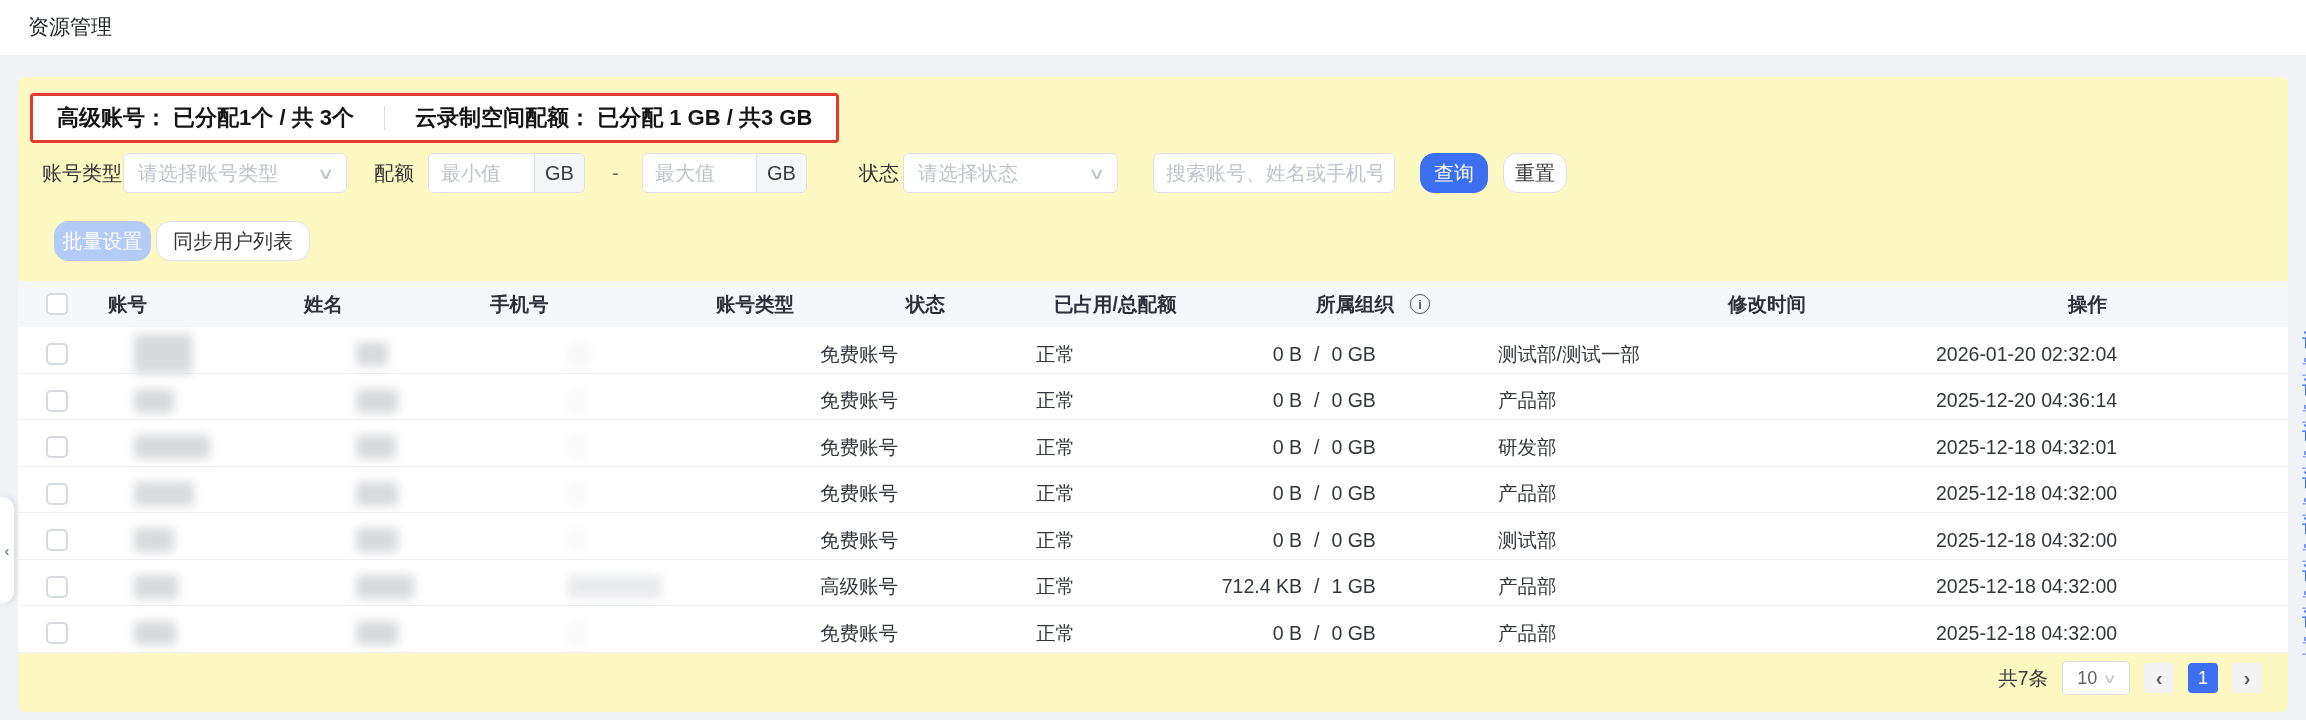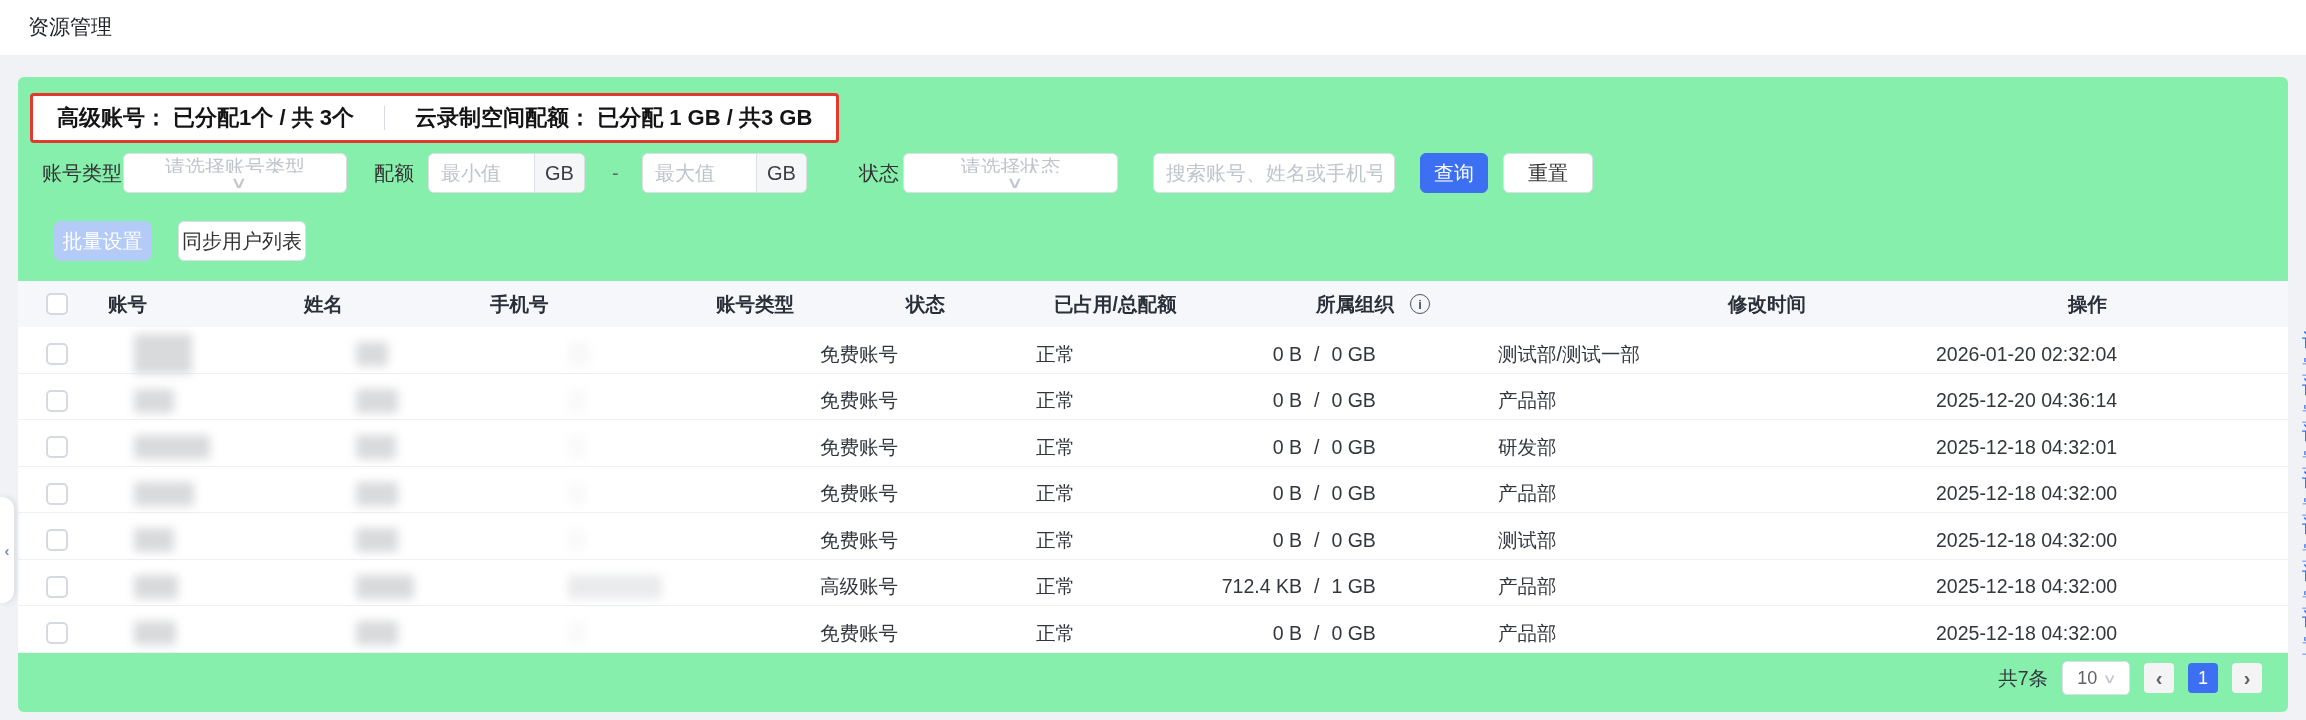--- a/index.html
+++ b/index.html
@@ -17,39 +17,39 @@
     background: #ffffff;
   }
   .topbar .page-title {
     position: absolute; left: 28px; top: 0; line-height: 55px;
     font-size: 21px; color: #1f2329; font-family: Liberation Serif, serif;
   }
 
   
   .card {
     position: absolute; left: 18px; top: 77px; width: 2270px; height: 635px;
-    background: #86efac; border-radius: 6px;
+    background: #fef9c3; border-radius: 6px;
   }
 
   
   .quota-banner {
     position: absolute; left: 12px; top: 16px; height: 50px;
     display: inline-flex; align-items: center; padding: 0 24px;
     border: 3px solid #e23a30; border-radius: 4px; background: #fff;
   }
   .quota-banner .seg { font-size: 22px; font-weight: bold; color: #141414; white-space: nowrap; }
   .quota-banner .divider { width: 1px; height: 24px; background: #d8dbe2; margin: 0 30px; }
 
   
   .filter-row { position: absolute; left: 0; top: 76px; width: 100%; height: 40px; }
   .filter-row .f-label { position: absolute; top: 0; line-height: 40px; font-size: 20px; color: #333; white-space: nowrap; }
   .sel {
     position: absolute; top: 0; height: 40px; background: #fff;
     border: 1px solid #dcdfe6; border-radius: 6px;
-    display: flex; align-items: center; padding: 0 14px; cursor: pointer; flex-direction: column;
+    display: flex; align-items: center; padding: 0 14px; cursor: pointer;
   }
   .sel .ph { font-size: 20px; color: #bfc4cc; flex: 1; white-space: nowrap; overflow: hidden; }
   .sel .chev { font-size: 16px; color: #c0c4cc; margin-left: 8px; transform: scaleX(1.5); }
   .igroup {
     position: absolute; top: 0; height: 40px; display: flex;
     border: 1px solid #dcdfe6; border-radius: 6px; overflow: hidden; background: #fff;
   }
   .igroup input {
     border: none; outline: none; height: 100%; padding: 0 12px;
     font-size: 20px; color: #333; font-family: inherit; min-width: 0; flex: 1;
@@ -64,21 +64,21 @@
   .search-box {
     position: absolute; top: 0; height: 40px; border: 1px solid #dcdfe6; border-radius: 6px;
     background: #fff; display: flex; align-items: center; padding: 0 12px;
   }
   .search-box input {
     border: none; outline: none; width: 100%; font-size: 20px; color: #333;
     font-family: inherit; background: transparent;
   }
   .search-box input::placeholder { color: #bfc4cc; }
   .btn {
-    position: absolute; top: 0; height: 40px; border-radius: 6px; font-size: 20px;
+    position: absolute; top: 0; height: 40px; border-radius: 14px; font-size: 20px;
     display: flex; align-items: center; justify-content: center; cursor: pointer;
     font-family: inherit; white-space: nowrap;
   }
   .btn-primary { background: #3d6ff2; color: #fff; border: 1px solid #3d6ff2; }
   .btn-plain { background: #fff; color: #333; border: 1px solid #dcdfe6; }
   .btn-disabled { background: #b4cbf8; color: #fff; border: 1px solid #b4cbf8; cursor: not-allowed; }
 
   
   .toolbar-row { position: absolute; left: 0; top: 144px; width: 100%; height: 40px; }
 
@@ -183,26 +183,26 @@
     <div class="sel" style="left:885px;width:215px">
       <span class="ph">请选择状态</span>
       <span class="chev">∨</span>
     </div>
 
     <div class="search-box" style="left:1135px;width:242px">
       <input type="text" placeholder="搜索账号、姓名或手机号" style="">
     </div>
 
     <button class="btn btn-primary" style="left:1402px;width:68px">查询</button>
-    <button class="btn btn-plain" style="left:1485px;width:90px">重置</button>
+    <button class="btn btn-plain" style="left:1485px;width:64px">重置</button>
   </div>
 
   <div class="toolbar-row">
     <button class="btn btn-disabled" style="left:36px;width:97px">批量设置</button>
-    <button class="btn btn-plain" style="left:160px;width:128px">同步用户列表</button>
+    <button class="btn btn-plain" style="left:138px;width:154px">同步用户列表</button>
   </div>
 
   <div class="tbl">
     <div class="trow thead">
       <div class="cell">
           <span class="checkbox"></span>
         </div>
       <div class="cell">账号</div>
       <div class="cell">姓名</div>
       <div class="cell">手机号</div>

